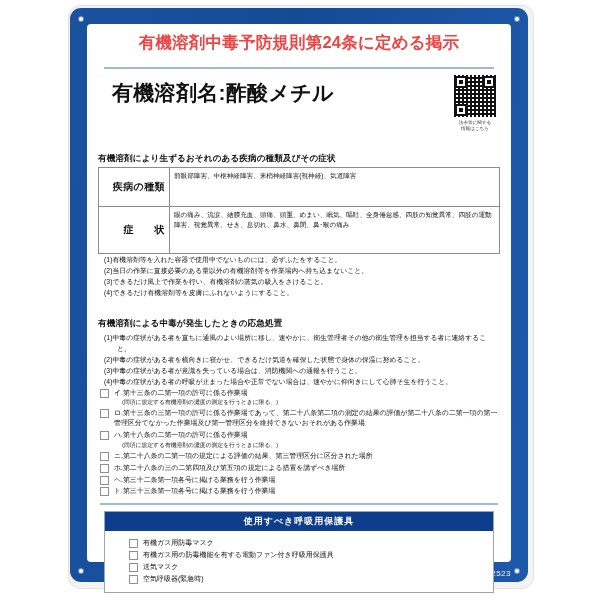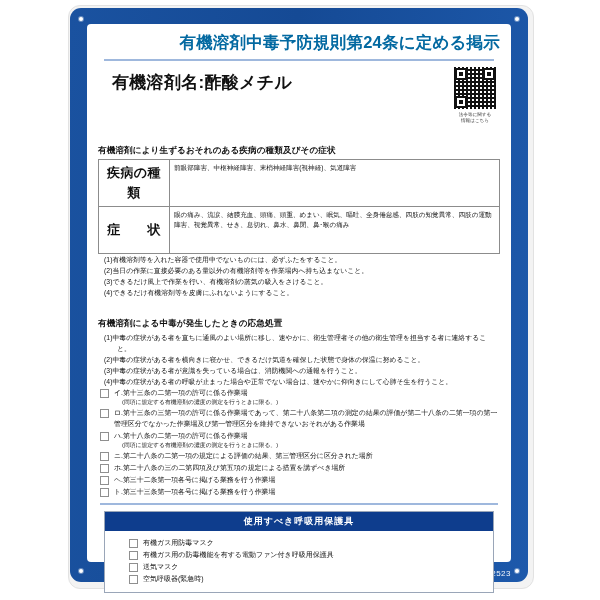--- a/index.html
+++ b/index.html
@@ -67,41 +67,41 @@
     width: 100%;
     height: 100%;
     box-sizing: border-box;
     background: #ffffff;
     border-radius: 4px;
     padding: 9px 11px 9px 11px;
   }
 
   
   #main-title {
-    text-align: right;
+    text-align: center;
     font-size: 16.5px;
     font-weight: bold;
-    color: #0369a1;
+    color: #ef4444;
     letter-spacing: .2px;
     line-height: 1.1;
-    padding-bottom: 8px;
+    padding-bottom: 16px;
   }
   #title-rule {
     height: 2px;
     background: #9fb8dd;
     margin: 0 6px 7px 6px;
   }
 
   #subtitle-row {
     display: flex;
     align-items: flex-start;
     justify-content: space-between;
   }
   #agent-name {
-    font-size: 17px;
+    font-size: 21px;
     font-weight: bold;
     color: #111111;
     letter-spacing: .3px;
     padding: 3px 0 0 14px;
     flex: 1;
   }
   #qr-block {
     width: 50px;
     text-align: center;
     margin-top: -2px;
@@ -153,23 +153,23 @@
   #disease-table td {
     border: 1px solid #8c8c8c;
     font-size: 6.6px;
     line-height: 1.55;
     vertical-align: top;
     padding: 3px 4px;
     color: #111111;
   }
   #disease-table td.label {
     width: 62px;
-    text-align: center;
+    text-align: right;
     vertical-align: middle;
-    font-size: 13px;
+    font-size: 10px;
     font-weight: bold;
     letter-spacing: .4px;
   }
   .row-kinds td { height: 32px; }
   .row-symptoms td { height: 40px; }
 
   
   .num-list {
     margin: 0;
     padding: 0 0 0 6px;

